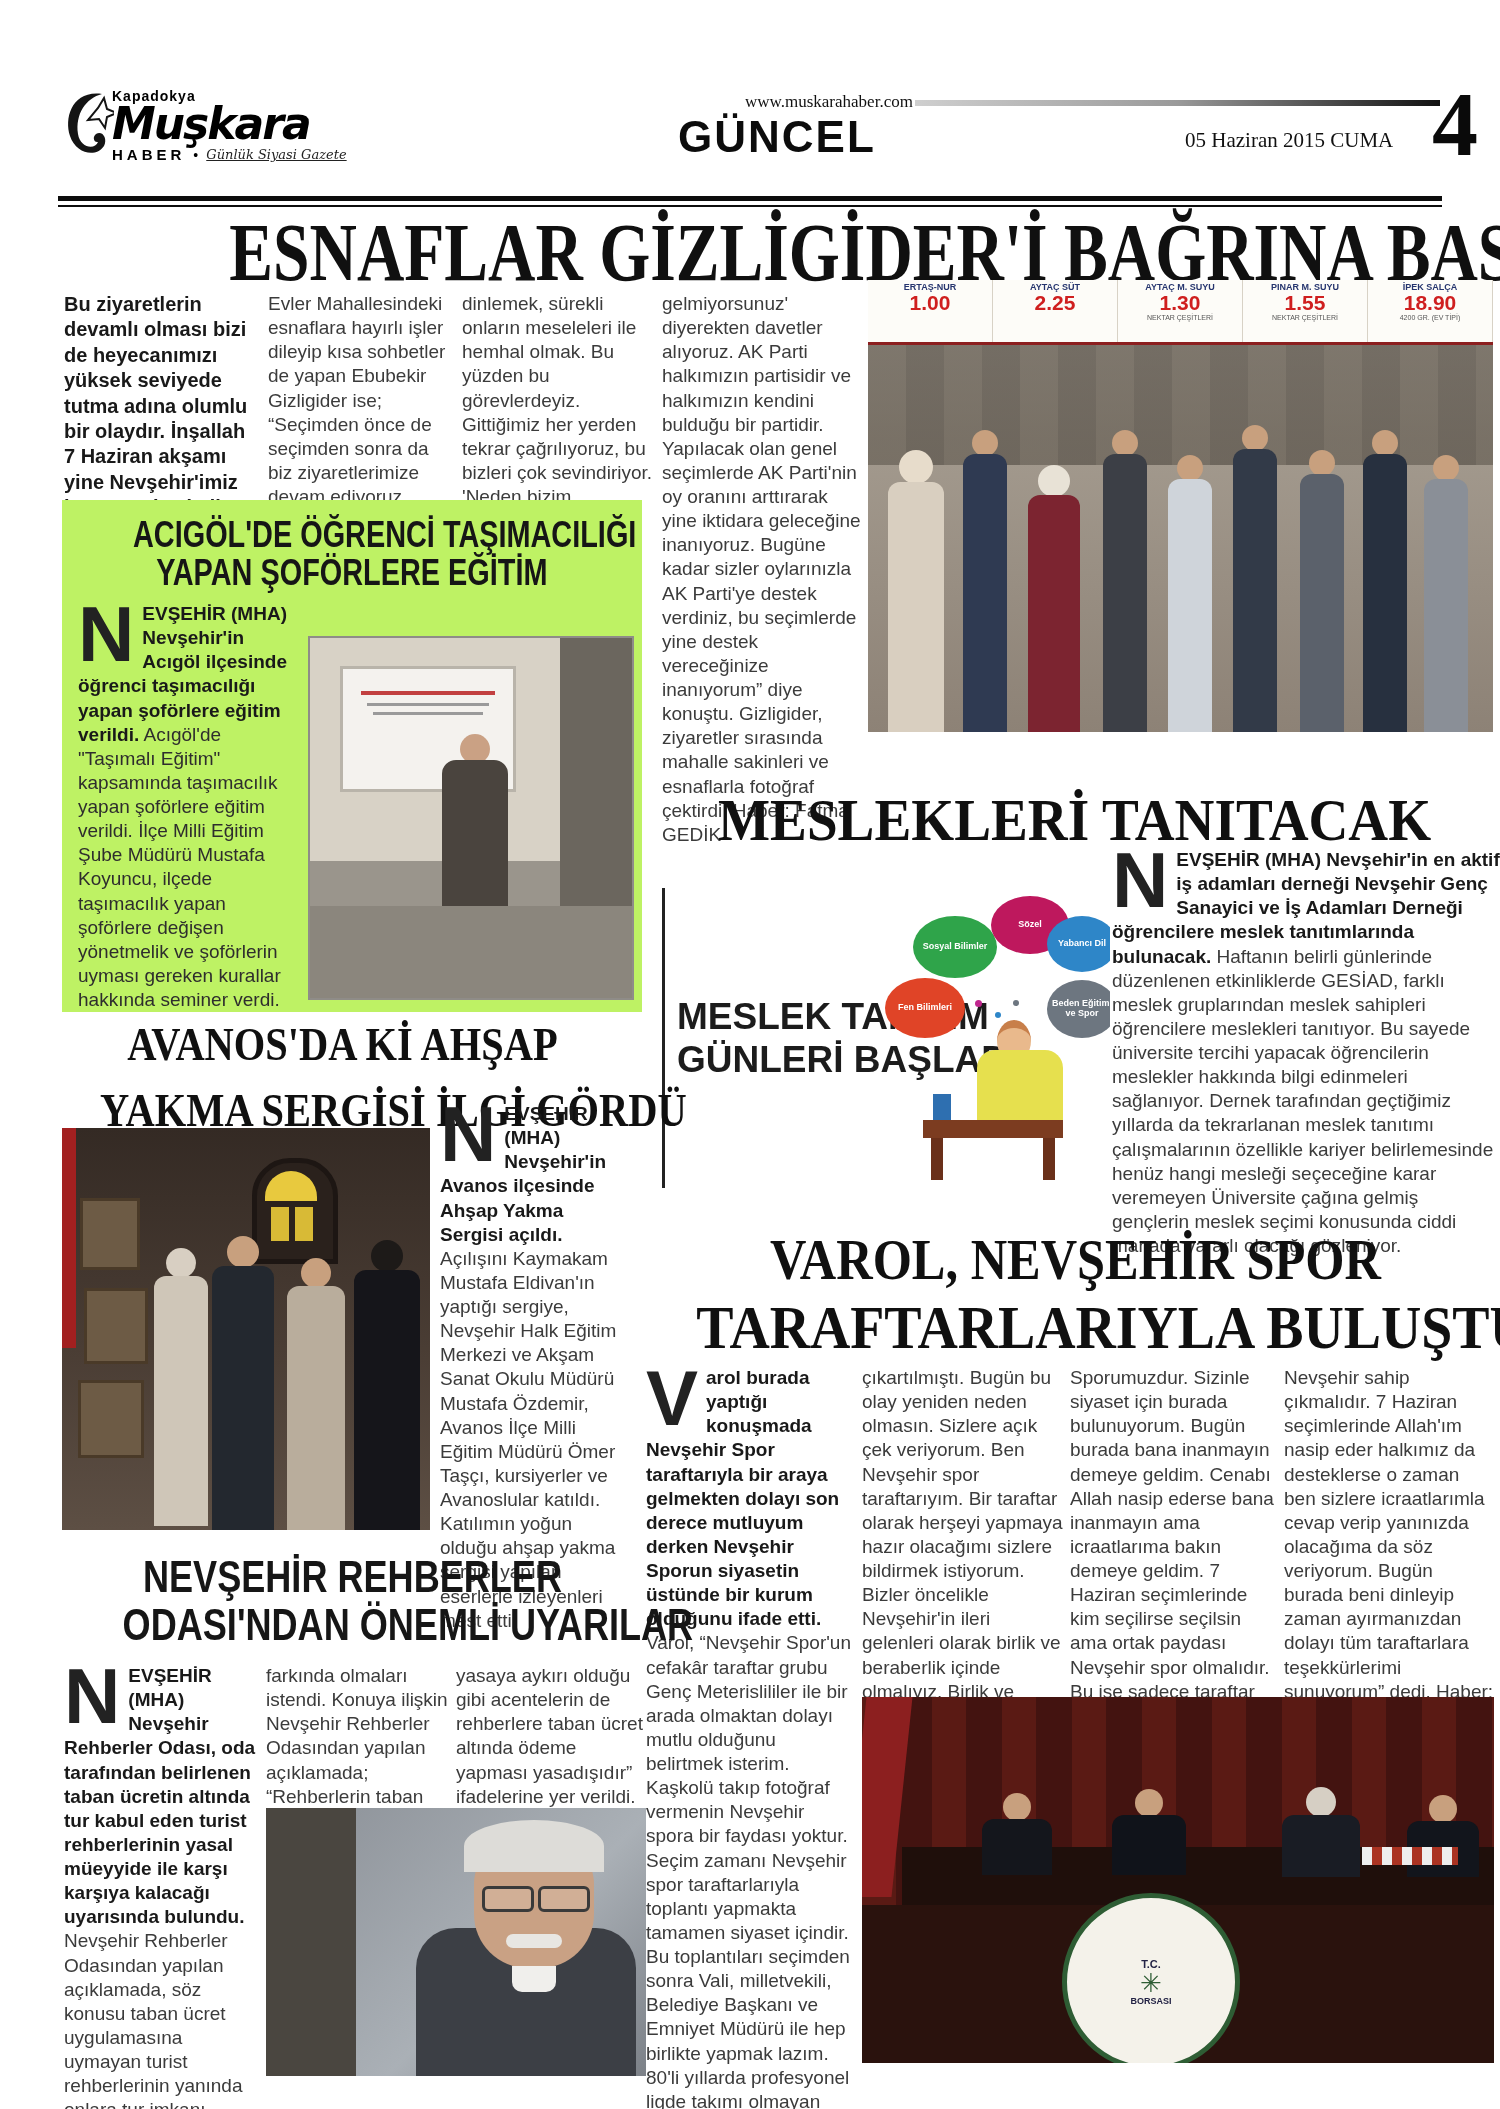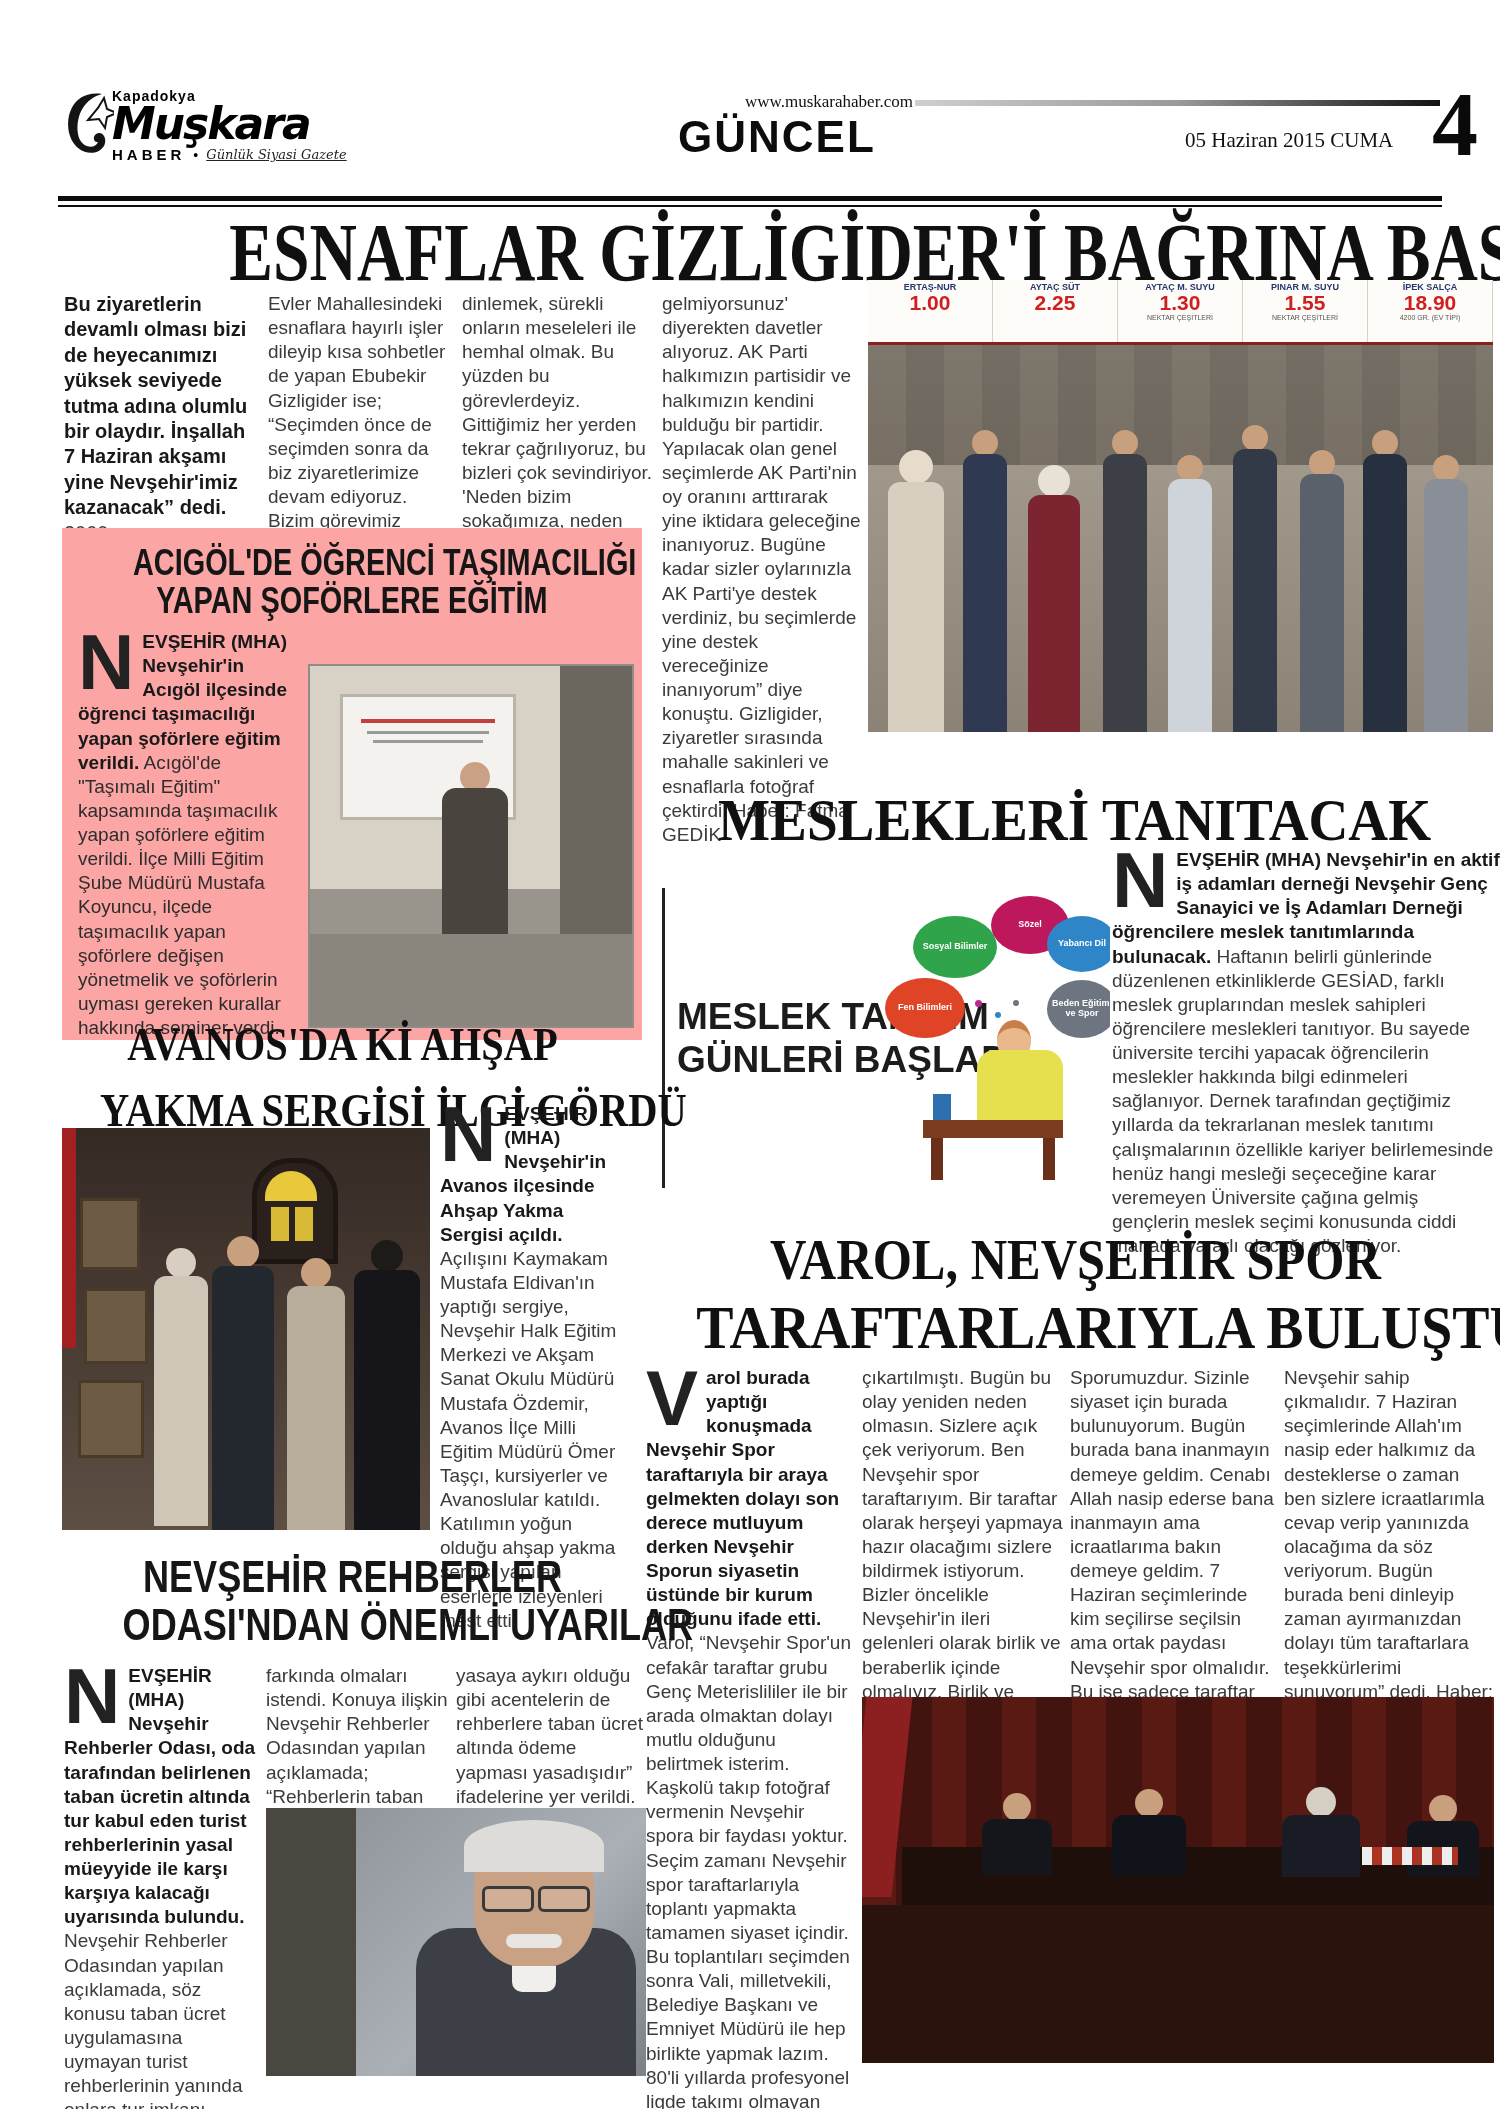--- a/index.html
+++ b/index.html
@@ -32,21 +32,21 @@
   .photo{overflow:hidden;}
   .pcard{flex:1;border-right:1px solid #d8d2c6;padding:3px 2px;text-align:center;background:#fdfcf8;}
   .pcard .pname{font-size:9px;font-weight:bold;color:#26356e;line-height:1.05;}
   .pcard .pprice{font-size:21px;font-weight:bold;color:#cf1f1f;line-height:1.05;}
   .pcard .psub{font-size:7px;color:#555;}
   .person{position:absolute;}
   .head{width:26px;height:26px;border-radius:50%;background:#c8a07e;margin:0 auto;}
   .torso{width:44px;height:70px;border-radius:12px 12px 0 0;margin-top:-2px;}
   .bubble{position:absolute;border-radius:50%;color:#fff;font-weight:bold;display:flex;
           align-items:center;justify-content:center;text-align:center;font-size:9px;line-height:1.1;padding:4px;}
-  .gray-box{background:#fca5a5;margin-top:28px;}
+  .gray-box{background:#bef264;}
   .frame{position:absolute;background:#6d5b45;border:3px solid #4a3a28;}
   .dot{position:absolute;border-radius:50%;background:#8aa;}
   .emblem{position:absolute;background:#f4f2ea;border:5px solid #2e5d34;border-radius:50%;
           display:flex;flex-direction:column;align-items:center;justify-content:center;}
   .emblem .etop{font-size:11px;font-weight:bold;color:#224;}
   .emblem .estar{font-size:26px;color:#2e5d34;line-height:1;}
   .emblem .ebot{font-size:9px;font-weight:bold;color:#224;}
 </style>
 </head>
 <body>
@@ -273,20 +273,25 @@
       </div>
     <div class="person" style="left:420px;top:90px;">
         <div class="head" style="width:30px;height:30px;background:#d6cfc4;"></div>
         <div class="torso" style="background:#191c24;width:78px;height:62px;"></div>
       </div>
     <div class="person" style="left:545px;top:98px;">
         <div class="head" style="width:28px;height:28px;"></div>
         <div class="torso" style="background:#12151c;width:72px;height:56px;"></div>
       </div>
     <div class="abs" style="left:500px;top:150px;width:96px;height:18px;background:repeating-linear-gradient(90deg,#eee 0 10px,#a32 10px 20px);"></div>
+    <div class="emblem" style="left:200px;top:196px;width:168px;height:168px;">
+      <div class="etop">T.C.</div>
+      <div class="estar">✳</div>
+      <div class="ebot">BORSASI</div>
+    </div>
   </div>
 
   <div class="abs hl-sans" style="left:60px;top:1552px;width:585px;font-size:44px;">
     <span class="squeeze" style="transform:scaleX(0.82);">NEVŞEHİR REHBERLER</span>
   </div>
   <div class="abs hl-sans" style="left:60px;top:1600px;width:585px;font-size:44px;">
     <span class="squeeze" style="transform:scaleX(0.82);">ODASI'NDAN ÖNEMLİ UYARILAR</span>
   </div>
   <div class="abs col" style="left:64px;top:1664px;width:194px;">
     <span class="dropcap">N</span><span class="lead">EVŞEHİR (MHA) Nevşehir Rehberler Odası, oda tarafından belirlenen taban ücretin altında tur kabul eden turist rehberlerinin yasal müeyyide ile karşı karşıya kalacağı uyarısında bulundu.</span><span> Nevşehir Rehberler Odasından yapılan açıklamada, söz konusu taban ücret uygulamasına uymayan turist rehberlerinin yanında onlara tur imkanı sağlayan acentelerinin de yasa dışı bir eylem yaptıklarının</span>

